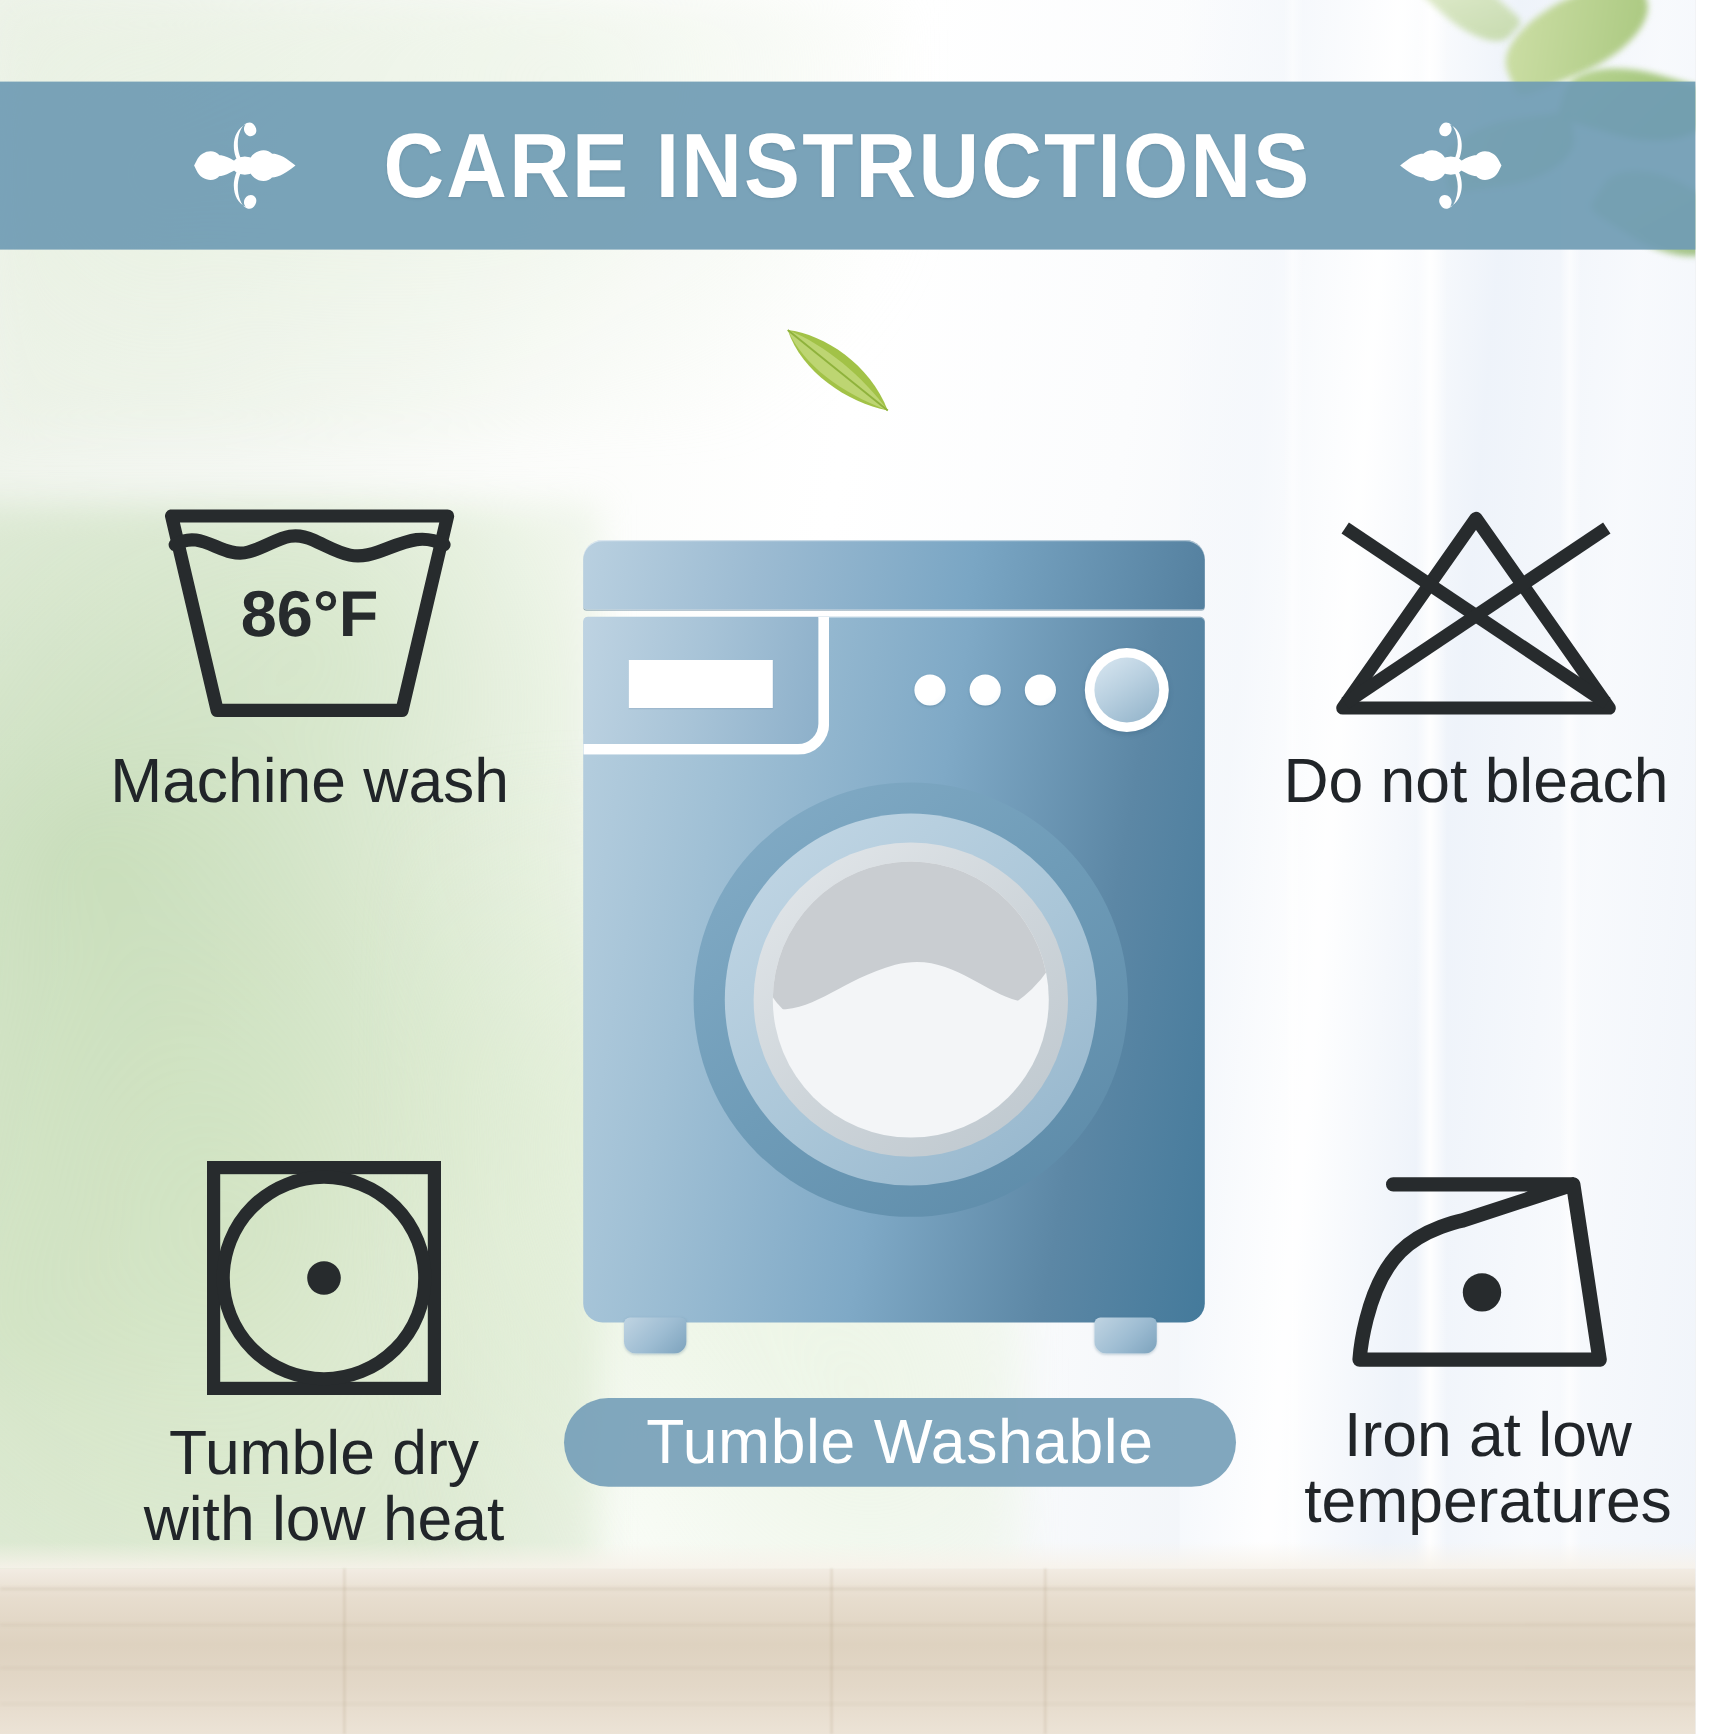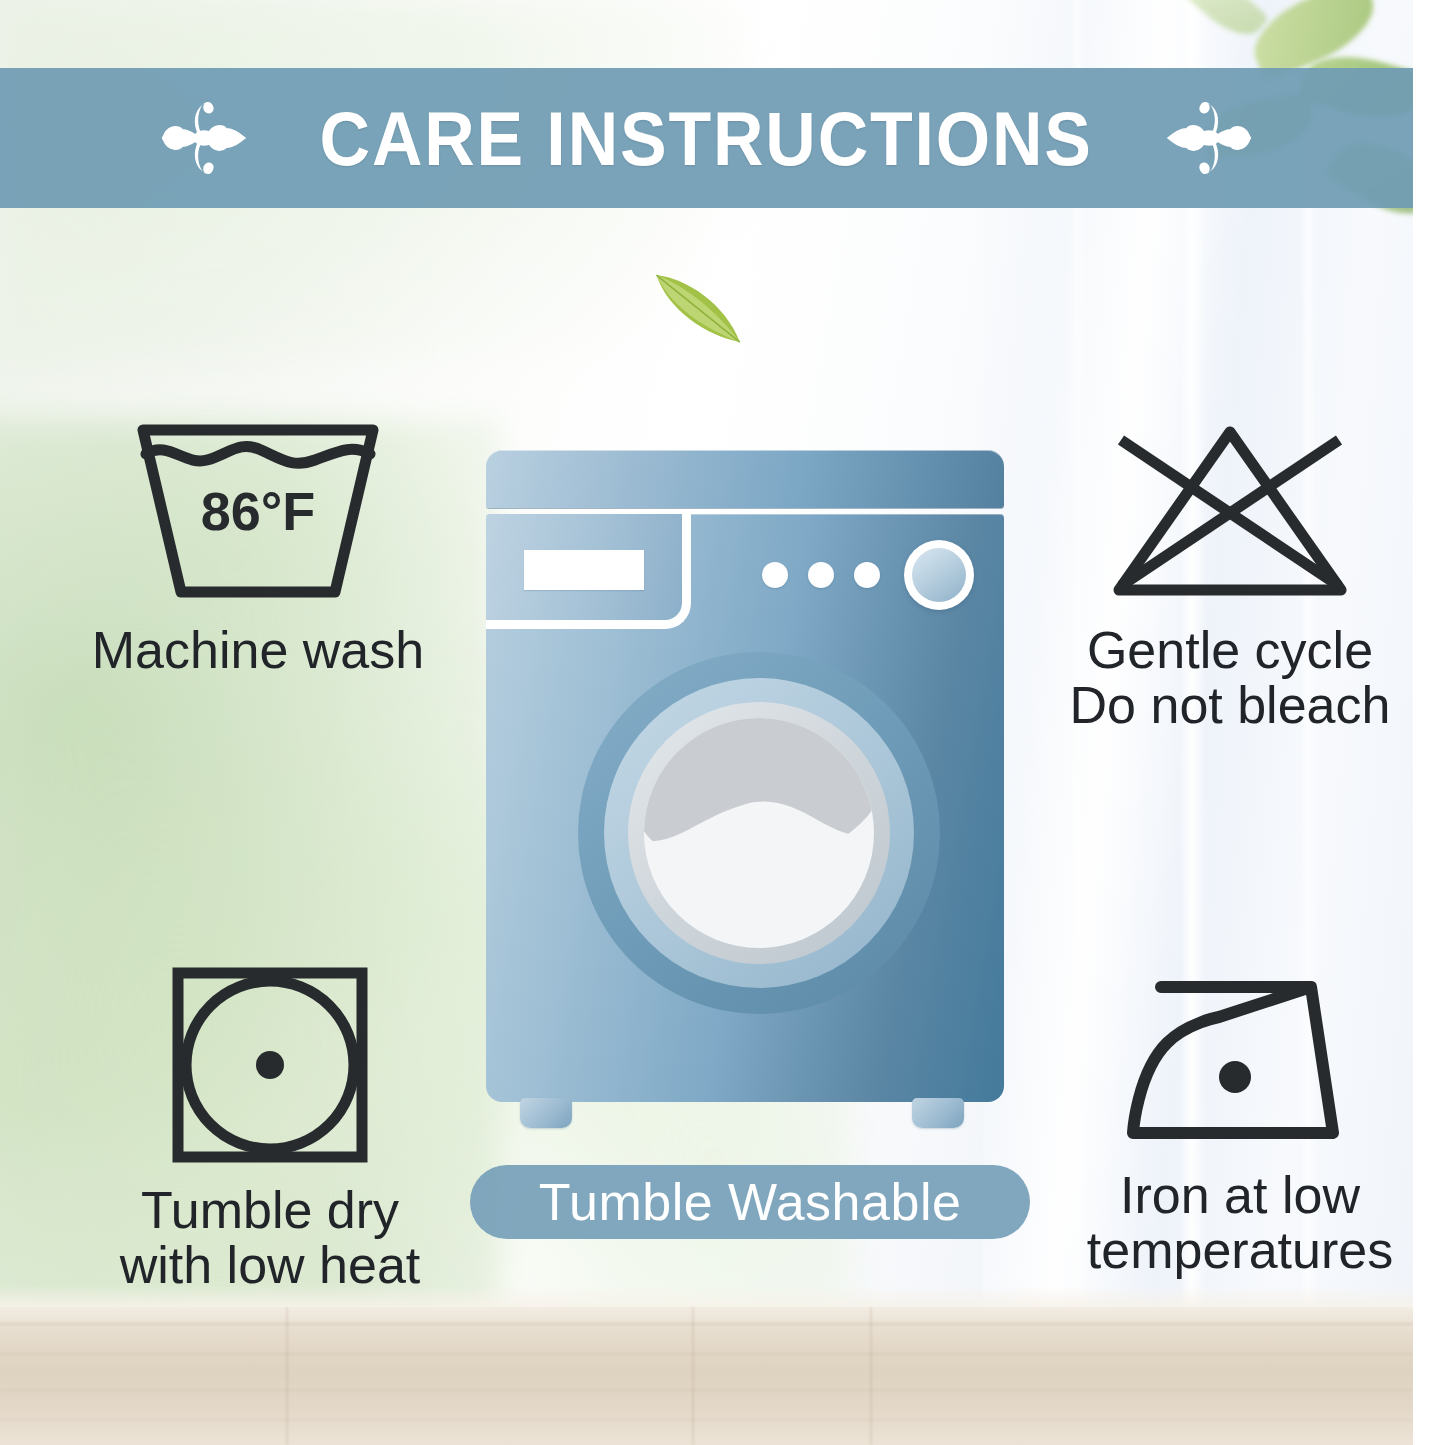--- a/index.html
+++ b/index.html
@@ -201,21 +201,20 @@
 
   <div class="care" id="care-bleach">
     <span class="glyph">
       <svg width="250" height="185" viewBox="0 0 250 185" aria-hidden="true">
         <path d="M125 12 L236 170 L14 170 Z" fill="none" stroke="#272b2d" stroke-width="11" stroke-linejoin="round"></path>
         <line x1="16" y1="20" x2="234" y2="166" stroke="#272b2d" stroke-width="11" stroke-linecap="butt"></line>
         <line x1="234" y1="20" x2="16" y2="166" stroke="#272b2d" stroke-width="11" stroke-linecap="butt"></line>
       </svg>
     </span>
     <span class="cap">
-      <span>Gentle cycle</span>
       <span>Do not bleach</span>
     </span>
   </div>
 
   <div class="care" id="care-dry">
     <span class="glyph">
       <svg width="200" height="200" viewBox="0 0 200 200" aria-hidden="true">
         <rect x="8" y="8" width="184" height="184" fill="none" stroke="#272b2d" stroke-width="11"></rect>
         <circle cx="100" cy="100" r="84" fill="none" stroke="#272b2d" stroke-width="11"></circle>
         <circle cx="100" cy="100" r="14" fill="#272b2d"></circle>

